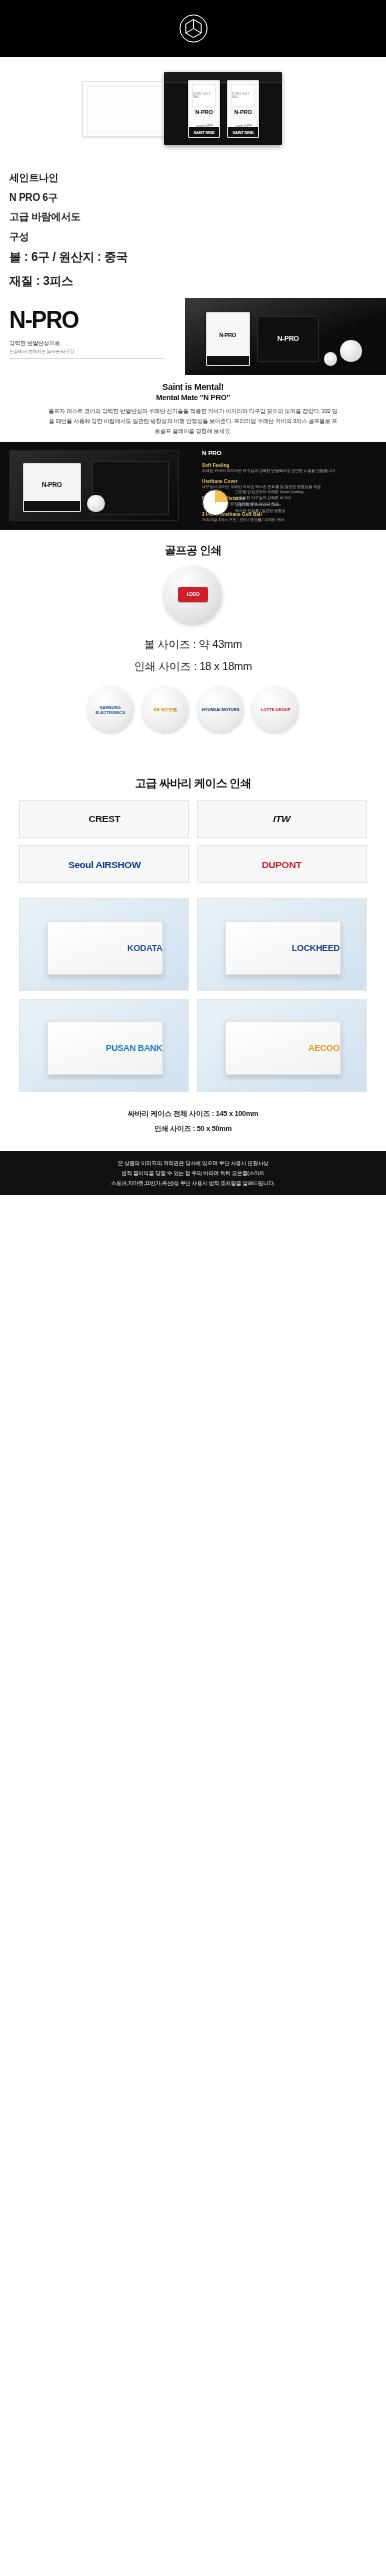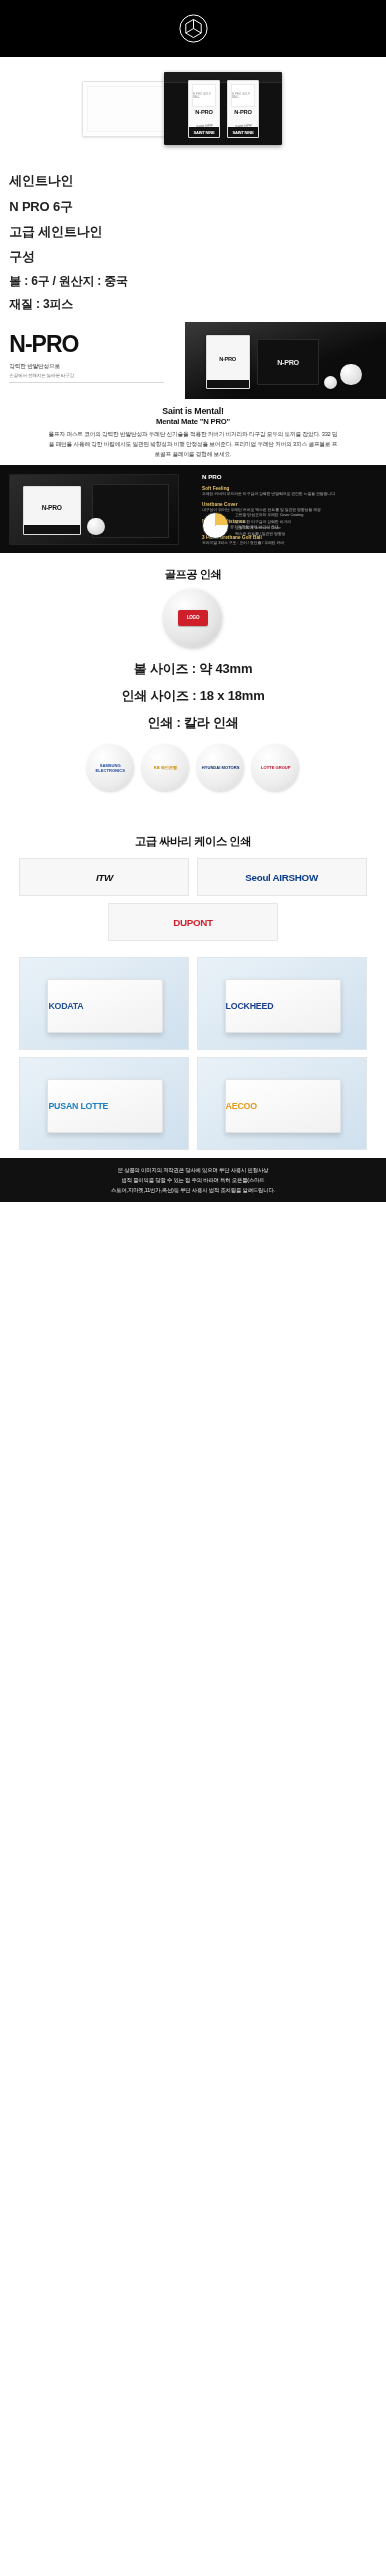--- a/index.html
+++ b/index.html
@@ -76,21 +76,21 @@
     display:flex; align-items:center; justify-content:center;
     letter-spacing:-0.2px;
   }
 
   
   .spec {
     padding:8.2px 0 5.2px 9.3px;
     font-size:7.7px; line-height:1.95; letter-spacing:-0.2px;
     font-weight:bold; color:#222;
   }
-  .spec .big { font-size:13px; }
+  .spec .big { font-size:10px; }
   .spec .sub { font-weight:bold; font-size:12px; }
 
   
   .npro-banner {
     width:386px; background:#ffffff; padding:3.1px 0 0 0;
     position:relative; height:77px; overflow:hidden;
   }
   .npro-left {
     position:absolute; left:9.3px; top:9.3px; width:170px;
   }
@@ -195,21 +195,21 @@
     position:relative;
     display:flex; align-items:center; justify-content:center;
   }
   .ball-big .logo-red{
     width:30px; height:15.5px; border-radius:2.1px;
     background:#cf1f2a; color:#fff; font-size:4.6px; font-weight:bold;
     display:flex; align-items:center; justify-content:center; letter-spacing:-0.2px;
     box-shadow:0 0.5px 1px rgba(0,0,0,.25);
   }
   .ball-specs{
-    text-align:center; font-size:13px; font-weight:bold; line-height:2.05;
+    text-align:center; font-size:11px; font-weight:normal; line-height:2.05;
     color:#1a1a1a; letter-spacing:-0.2px; padding:4.1px 0 6.2px;
   }
   .ball-row{
     display:flex; justify-content:center; gap:8.2px; padding:2.1px 0 15.5px;
   }
   .ball-sm{
     width:47px; height:47px; border-radius:50%;
     background:radial-gradient(circle at 34% 28%,#ffffff,#ececec 62%,#d5d5d5);
     box-shadow:0 1px 2.6px rgba(0,0,0,.18);
     display:flex; align-items:center; justify-content:center;
@@ -233,21 +233,21 @@
   .photo-card{
     width:170px; height:93px;
     background:linear-gradient(150deg,#eaf2f8 0%,#dbe8f2 55%,#cfe0ee 100%);
     border:0.5px solid #e0e6ea; position:relative; overflow:hidden;
   }
   .pc-case{
     position:absolute; left:27px; top:21.6px; width:116px; height:54px;
     background:linear-gradient(160deg,#ffffff,#f1f1f1);
     border:0.5px solid #e2e2e2; border-radius:2.1px;
     box-shadow:0 2.1px 5.2px rgba(0,0,0,.14);
-    display:flex; align-items:center; justify-content:flex-start;
+    display:flex; align-items:center; justify-content:flex-end;
   }
   .pc-logo{ font-size:8.8px; font-weight:bold; letter-spacing:-0.2px;}
 
   .case-specs{
     text-align:center; font-size:7.2px; font-weight:bold; line-height:2.1;
     color:#1a1a1a; letter-spacing:-0.2px; padding:9.3px 0 11.3px;
   }
 
   
   .notice{
@@ -292,21 +292,21 @@
           <div class="sleeve-sig">Saint Nine</div>
           <div class="sleeve-band">SAINT NINE</div>
         </div>
       </div>
     </div>
   </div>
 
   <div class="spec">
     <div class="big">세인트나인</div>
     <div class="big">N PRO  6구</div>
-    <div class="big">고급 세인트나인</div>
+    <div class="big">고급 바람에서도</div>
     <div class="big">구성</div>
     <div class="sub">볼 : 6구 / 원산지 : 중국</div>
     <div class="sub">재질 : 3피스</div>
   </div>
 
   <div class="npro-banner">
     <div class="npro-left">
       <div class="npro-wordmark">N-PRO</div>
       <div class="npro-tagline1">강력한 반발탄성으로</div>
       <div class="npro-tagline2">손끝에서 전해지는 놀라운 타구감</div>
@@ -376,21 +376,20 @@
 
   <div class="ball-hero">
     <div class="ball-big">
       <div class="logo-red">LOGO</div>
     </div>
   </div>
 
   <div class="ball-specs">
     <div>볼 사이즈 : 약 43mm</div>
     <div>인쇄 사이즈 : 18 x 18mm</div>
-    <div>인쇄 : 칼라 인쇄</div>
   </div>
 
   <div class="ball-row">
     <div class="ball-sm">
       <div class="mark" style="color:#1b4aa0">SAMSUNG
 ELECTRONICS</div>
     </div>
     <div class="ball-sm">
       <div class="mark" style="color:#c98c06">KB
 국민은행</div>
@@ -404,20 +403,23 @@
 GROUP</div>
     </div>
   </div>
 
   <div class="spacer-md"></div>
 
   <div class="sec-title">고급 싸바리 케이스 인쇄</div>
 
   <div class="case-grid">
     <div class="case-card">
+      <div class="case-logo" style="color:#1a1a1a">CREST</div>
+    </div>
+    <div class="case-card">
       <div class="case-logo" style="color:#111;font-style:italic">ITW</div>
     </div>
     <div class="case-card">
       <div class="case-logo" style="color:#0b3c8c">Seoul AIRSHOW</div>
     </div>
     <div class="case-card">
       <div class="case-logo" style="color:#d11f2b">DUPONT</div>
     </div>
   </div>
 
@@ -427,30 +429,34 @@
         <div class="pc-logo" style="color:#1f4f9c">KODATA</div>
       </div>
     </div>
     <div class="photo-card">
       <div class="pc-case">
         <div class="pc-logo" style="color:#1a3e8c">LOCKHEED</div>
       </div>
     </div>
     <div class="photo-card">
       <div class="pc-case">
-        <div class="pc-logo" style="color:#1b7fc4">PUSAN LOTTE</div>
+        <div class="pc-logo" style="color:#1b7fc4">PUSAN BANK</div>
       </div>
     </div>
     <div class="photo-card">
       <div class="pc-case">
         <div class="pc-logo" style="color:#e09a1c">AECOO</div>
       </div>
     </div>
   </div>
 
+  <div class="case-specs">
+    <div>싸바리 케이스 전체 사이즈 : 145 x 100mm</div>
+    <div>인쇄 사이즈 : 50 x 50mm</div>
+  </div>
 
   <div class="notice">
     <div>본 상품의 이미지의 저작권은 당사에 있으며 무단 사용시 민형사상</div>
     <div>법적 불이익을 당할 수 있는 점 주의 바라며 특히 오픈몰(스마트</div>
     <div>스토어,지마켓,11번가,옥션)등 무단 사용시 법적 조치됨을 알려드립니다.</div>
   </div>
 
 </div>
 
 

